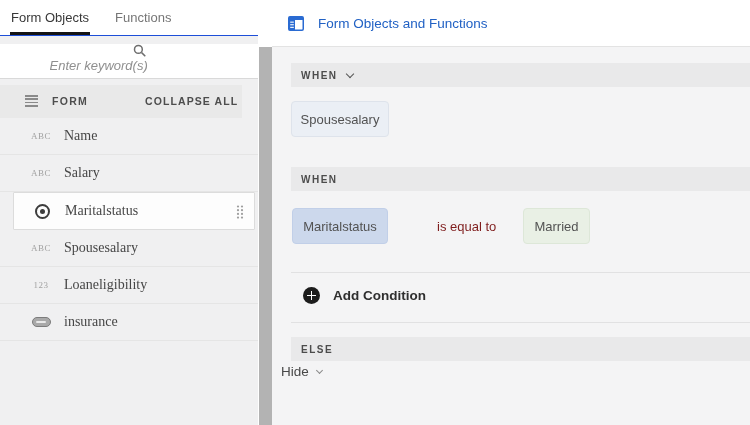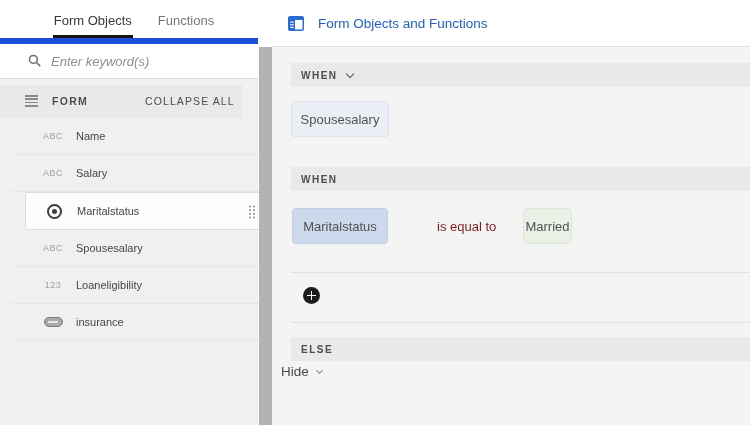--- a/index.html
+++ b/index.html
@@ -4,39 +4,39 @@
 <style>
   * { box-sizing: border-box; margin: 0; padding: 0; }
   html,body { background:#ffffff; }
   .screen {
     position: relative; width: 750px; height: 425px; overflow: hidden;
     background: #ffffff; font-family: "Liberation Sans", sans-serif;
     color: #4b4b4b; -webkit-font-smoothing: antialiased;
   }
   
   .sidebar { position:absolute; left:0; top:0; width:258px; height:425px; background:#f0f0f1; }
-  .tabs { position:absolute; left:0; top:0; width:258px; height:44px; background:#ffffff; display:flex; align-items:flex-end; padding-left:10px; border-bottom:6px solid #1d4ed8;justify-content:center; }
+  .tabs { position:absolute; left:0; top:0; width:258px; height:36px; background:#ffffff; display:flex; align-items:flex-end; padding-left:10px; border-bottom:1px solid #1d4ed8; }
   .tab { font-size:13px; padding:0 1px 10px 1px; cursor:pointer; position:relative; }
   .tab.active { color:#383838; border-bottom:3px solid #141414; padding-bottom:7px; }
   .tab.inactive { color:#767676; }
   .tab + .tab { margin-left:24px; }
-  .searchbar { position:absolute; left:0; top:44px; width:258px; height:35px; background:#ffffff; border-bottom:1px solid #d9d9d9; display:flex; align-items:center; padding-left:28px; }
+  .searchbar { position:absolute; left:0; top:44px; width:258px; height:35px; background:#ffffff; border-bottom:1px solid #d9d9d9; display:flex; align-items:center; padding-left:22px;flex-direction:column; }
   .searchbar input { border:none; outline:none; background:transparent; margin-left:9px; width:190px; font-size:13px; color:#4b4b4b; font-family:"Liberation Sans", sans-serif; }
   .searchbar input::placeholder { font-style:italic; color:#8f8f8f; }
   .tree-header { position:absolute; left:0; top:85px; width:242px; height:33px; background:#e9e9e9; }
   .bars { position:absolute; left:25px; top:10px; width:13px; }
   .bars span { display:block; width:13px; height:1.7px; background:#8a8a8a; margin-bottom:1.7px; }
   .tree-title { position:absolute; left:52px; top:0; line-height:33px; font-size:10.5px; font-weight:bold; letter-spacing:1.3px; color:#4d4d4d; }
-  .collapse-all { position:absolute; left:145px; top:0; line-height:33px; font-size:10.5px; font-weight:normal; letter-spacing:1.1px; color:#4d4d4d; cursor:pointer;text-align:center; }
-  .obj-list { position:absolute; left:12px; top:118px; width:258px; list-style:none; }
+  .collapse-all { position:absolute; left:145px; top:0; line-height:33px; font-size:10.5px; font-weight:bold; letter-spacing:1.1px; color:#4d4d4d; cursor:pointer;text-align:center; }
+  .obj-list { position:absolute; left:0; top:118px; width:258px; list-style:none;font-family:Liberation Serif, serif; }
   .obj-row { position:relative; height:37px; display:flex; align-items:center; padding-left:28px; border-bottom:1px solid #e5e5e5; cursor:pointer; }
   .obj-row.selected { background:#fdfdfd; border:1px solid #dcdcdc; margin-left:13px; width:242px; height:38px; padding-left:15px; border-radius:1px; }
   .icon-cell { width:26px; display:flex; justify-content:center; align-items:center; flex:0 0 26px; }
   .icon-text { font-size:9px; color:#a1a1a1; letter-spacing:0.5px; }
-  .obj-label { margin-left:10px; font-size:11px; color:#464646; }
+  .obj-label { margin-left:10px; font-size:14px; color:#464646; }
   .radio-outer { width:15px; height:15px; border:2.2px solid #3d3d3d; border-radius:50%; display:flex; align-items:center; justify-content:center; }
   .radio-dot { width:5px; height:5px; background:#3d3d3d; border-radius:50%; }
   .switch-pill { width:19px; height:10px; background:#a9a9a9; border:1.3px solid #7c7c7c; border-radius:5px; display:flex; align-items:center; justify-content:center; }
   .switch-slot { width:10px; height:1.8px; background:#e9e9e9; border-radius:1px; }
   .drag-handle { position:absolute; right:10px; top:11px; cursor:grab; }
   
   .strip { position:absolute; left:259px; top:47px; width:13px; height:378px; background:#b3b3b3; }
   
   .main { position:absolute; left:272px; top:0; width:478px; height:425px; }
   .main-header { position:absolute; left:0; top:0; width:478px; height:47px; background:#ffffff; border-bottom:1px solid #e3e3e3; display:flex; align-items:center; padding-left:16px;text-align:center; }
@@ -45,21 +45,21 @@
   .band { position:absolute; left:19px; right:0; height:24px; background:#e9e9ea; display:flex; align-items:center; padding-left:10px; }
   .band-label { font-size:10px; font-weight:bold; letter-spacing:1.5px; color:#4c4c4c; }
   .chev { display:inline-block; width:6px; height:6px; border-right:1.6px solid #555555; border-bottom:1.6px solid #555555; transform:rotate(45deg); margin-left:9px; margin-top:-3px; }
   .chev.small { width:5px; height:5px; border-color:#8a8a8a; margin-left:8px; }
   .band-show { top:16px; cursor:pointer; }
   .band-when { top:120px; }
   .band-else { top:290px; }
   .chip { position:absolute; height:36px; border-radius:4px; display:flex; align-items:center; justify-content:center; font-size:13px; color:#525252; cursor:pointer; }
   .chip-target { left:19px; top:54px; width:98px; background:#ebeff5; border:1px solid #dee3eb; }
   .chip-operand { left:20px; top:161px; width:96px; background:#ccd8ec; border:1px solid #c1cfe8; }
-  .chip-value { left:251px; top:161px; width:49px; background:#e9f0e5; border:1px solid #dde7d8; }
+  .chip-value { left:251px; top:161px; width:67px; background:#e9f0e5; border:1px solid #dde7d8; }
   .operator { position:absolute; left:165px; top:161px; height:36px; display:flex; align-items:center; font-size:13px; color:#7f1d1d; cursor:pointer; }
   .hline { position:absolute; left:19px; right:0; height:1px; background:#e1e1e2; }
   .hline-1 { top:225px; }
   .hline-2 { top:275px; }
   .add-cond { position:absolute; left:31px; top:240px; display:flex; align-items:center; cursor:pointer; }
   .plus-circle { position:relative; width:17px; height:17px; border-radius:50%; background:#1c1c1c; flex:0 0 17px; }
   .plus-circle::before { content:""; position:absolute; left:4px; top:7.6px; width:9px; height:1.9px; background:#ffffff; }
   .plus-circle::after { content:""; position:absolute; left:7.6px; top:4px; width:1.9px; height:9px; background:#ffffff; }
   .add-label { margin-left:13px; font-size:13.5px; font-weight:bold; color:#2f2f2f; }
   .hide-row { position:absolute; left:9px; top:317px; display:flex; align-items:center; font-size:13.5px; color:#484848; cursor:pointer; }
@@ -197,20 +197,21 @@
         <span>is equal to</span>
       </div>
       <div class="chip chip-value">
         <span>Married</span>
       </div>
 
       <div class="hline hline-1"></div>
 
       <div class="add-cond">
         <span class="plus-circle"></span>
+        <span class="add-label">Add Condition</span>
       </div>
 
       <div class="hline hline-2"></div>
 
       <div class="band band-else">
         <span class="band-label">ELSE</span>
       </div>
 
       <div class="hide-row">
         <span>Hide</span>

